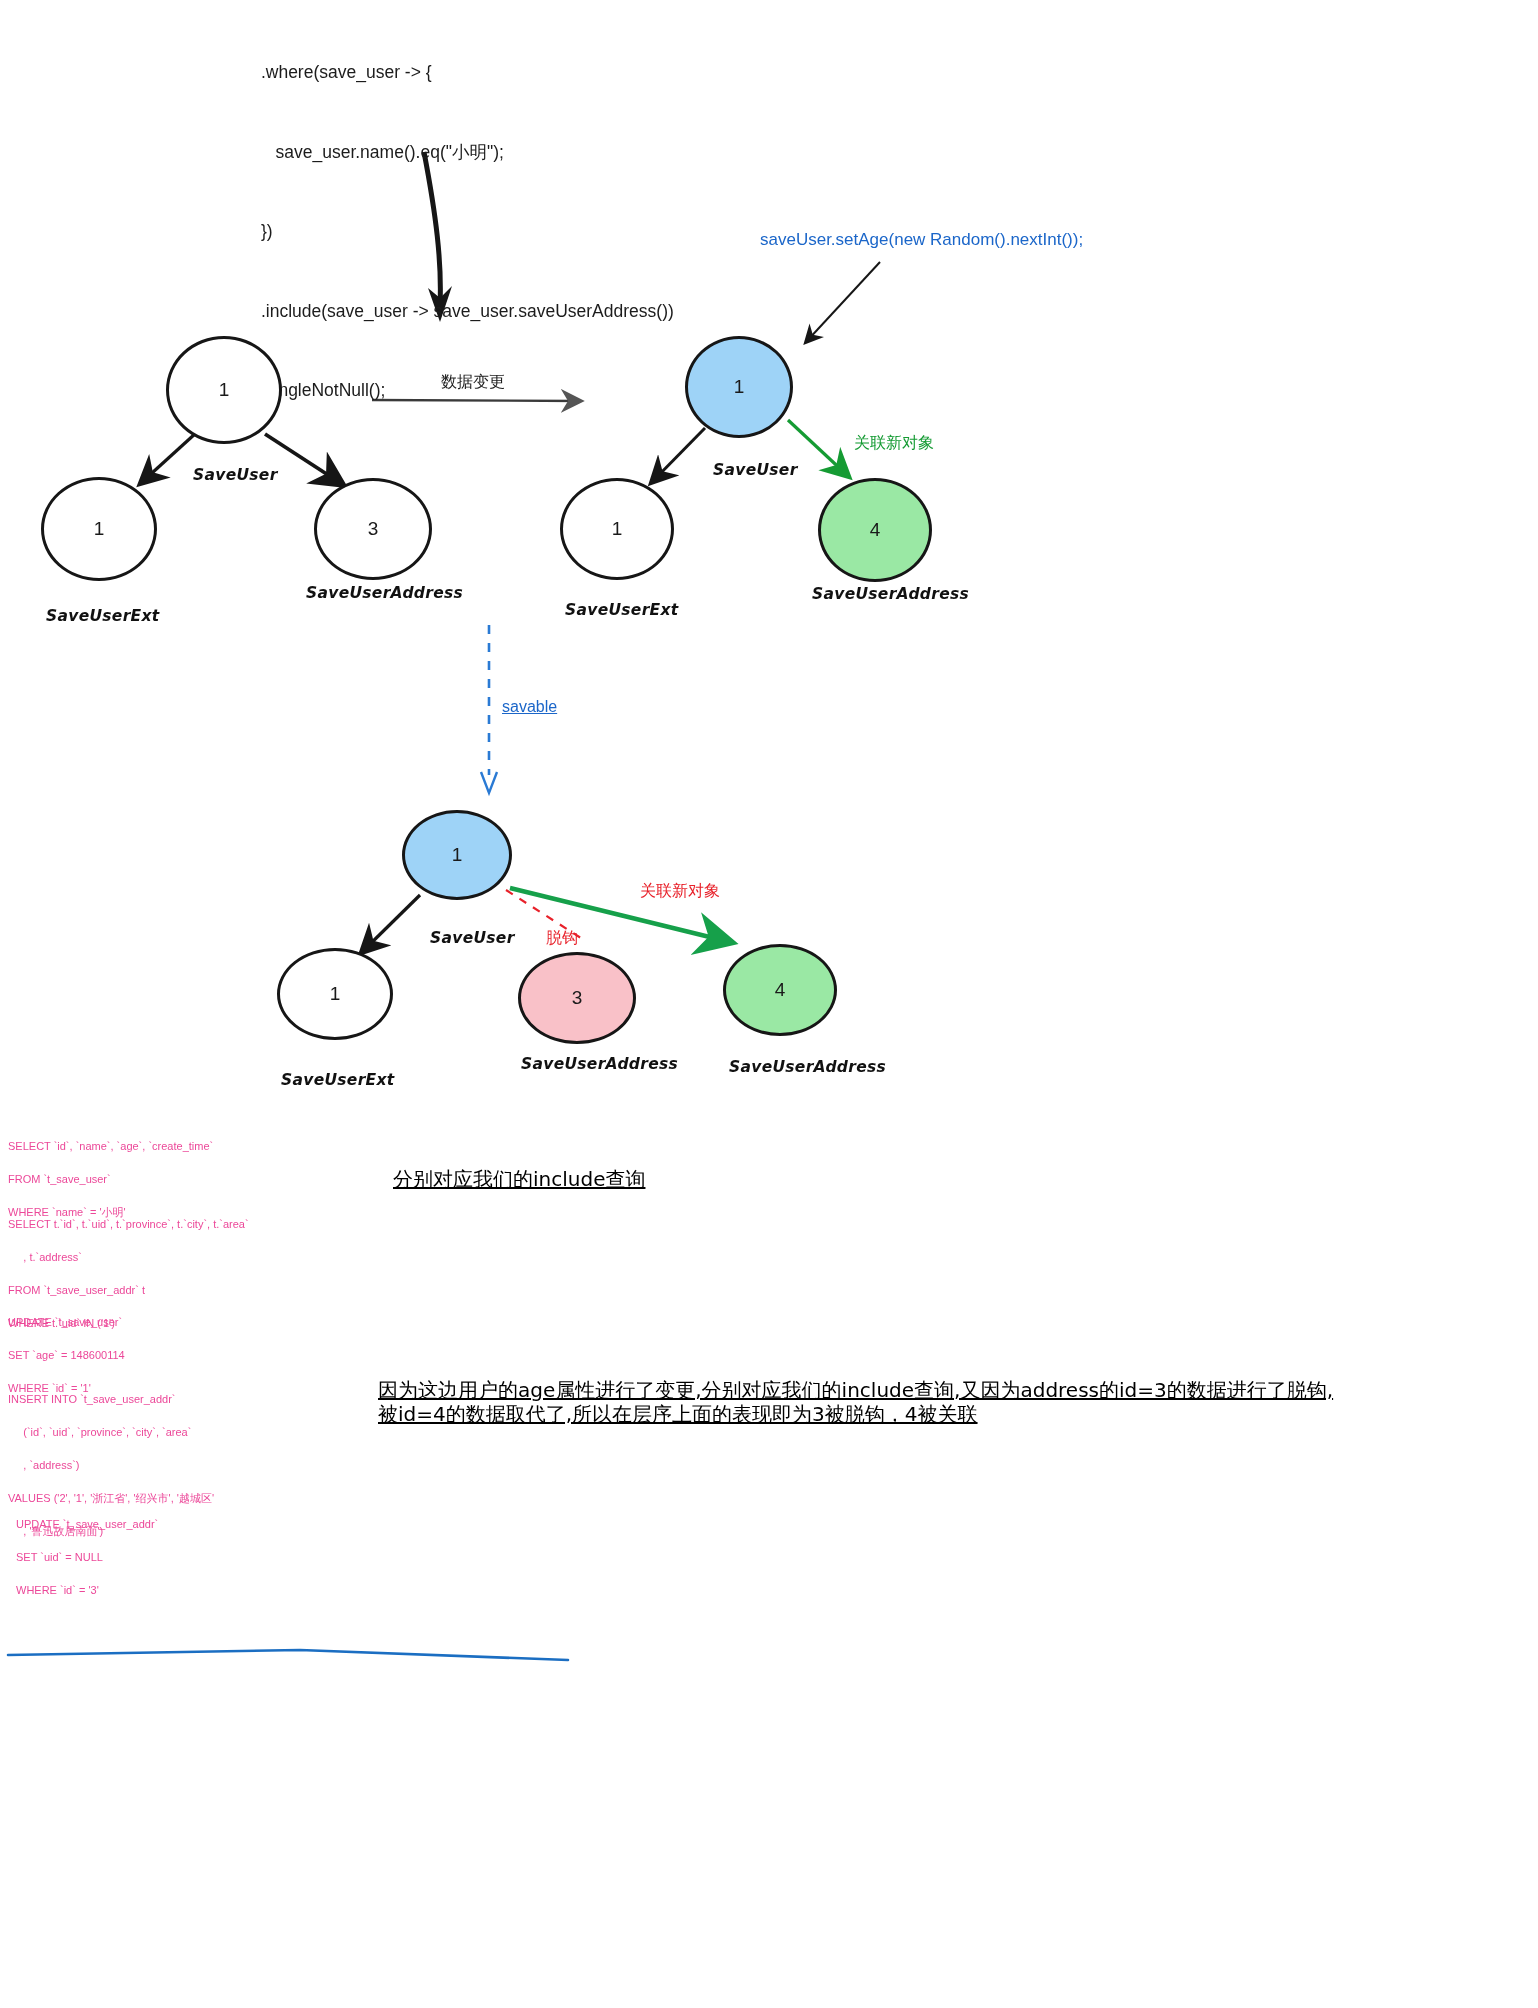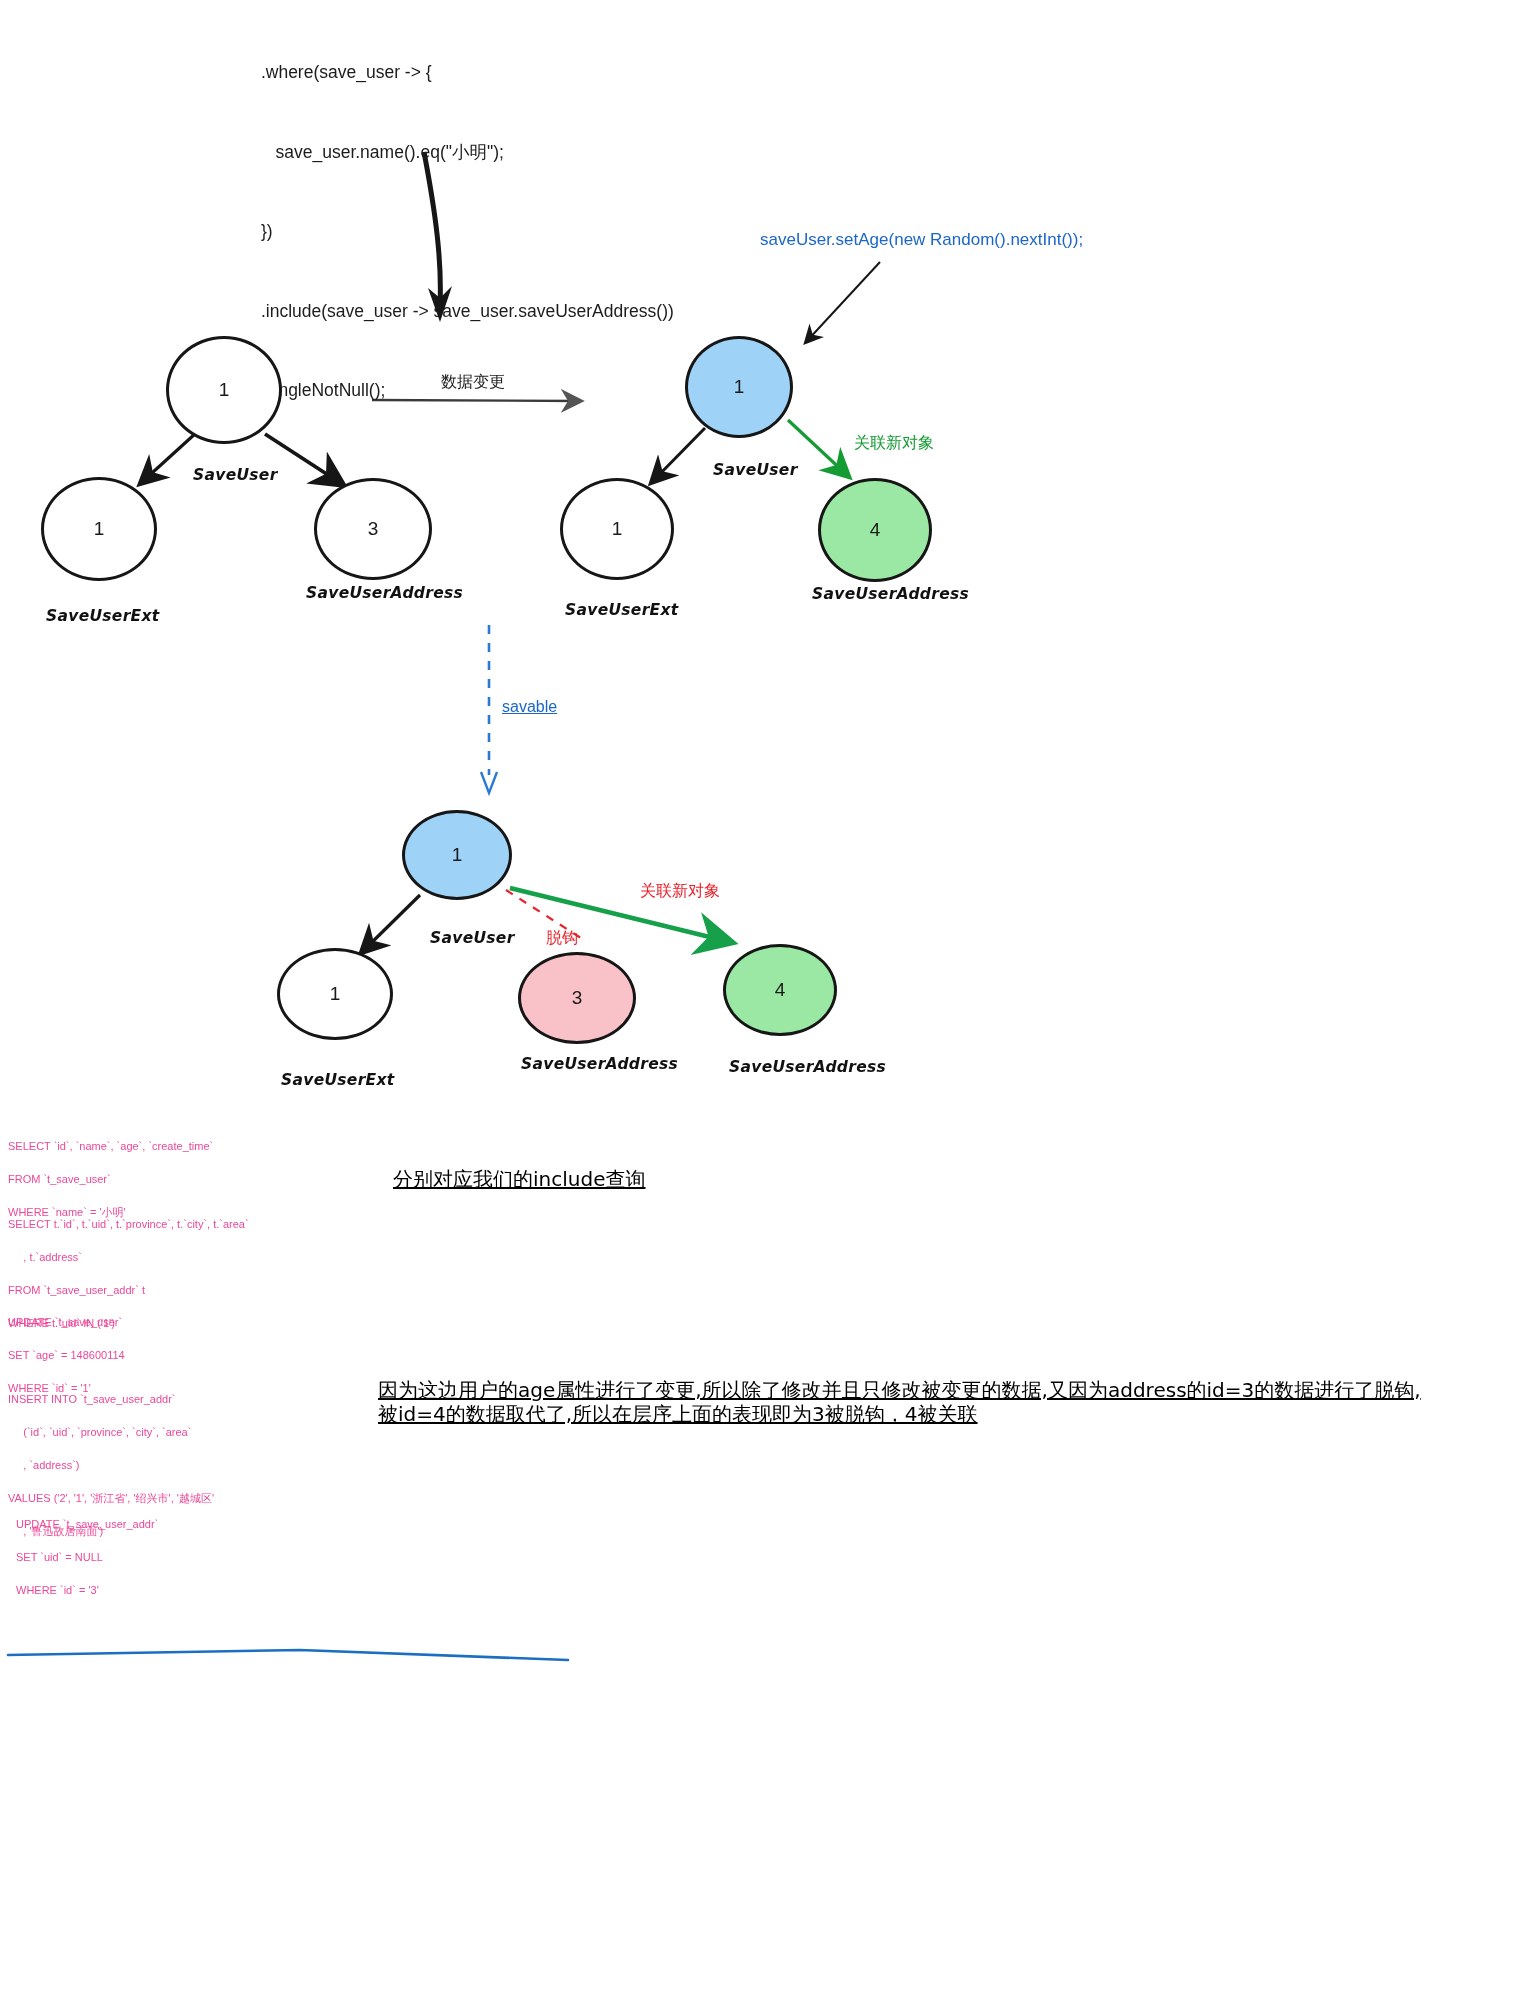--- a/index.html
+++ b/index.html
@@ -255,14 +255,14 @@
      , `address`)
 VALUES ('2', '1', '浙江省', '绍兴市', '越城区'
      , '鲁迅故居南面')</div>
 
 <div class="sql" style="left:16px; top:1508px;">UPDATE `t_save_user_addr`
 SET `uid` = NULL
 WHERE `id` = '3'</div>
 
 <div class="note-blue" style="left:393px; top:1167px;">分别对应我们的include查询</div>
 
-<div class="note-blue" style="left:378px; top:1378px;">因为这边用户的age属性进行了变更,所以除了修改并且只修改被变更的数据,又因为address的id=3的数据进行了脱钩,
+<div class="note-blue" style="left:378px; top:1378px;">因为这边用户的age属性进行了变更,分别对应我们的include查询,又因为address的id=3的数据进行了脱钩,
 被id=4的数据取代了,所以在层序上面的表现即为3被脱钩，4被关联</div>
 
 </body></html>

